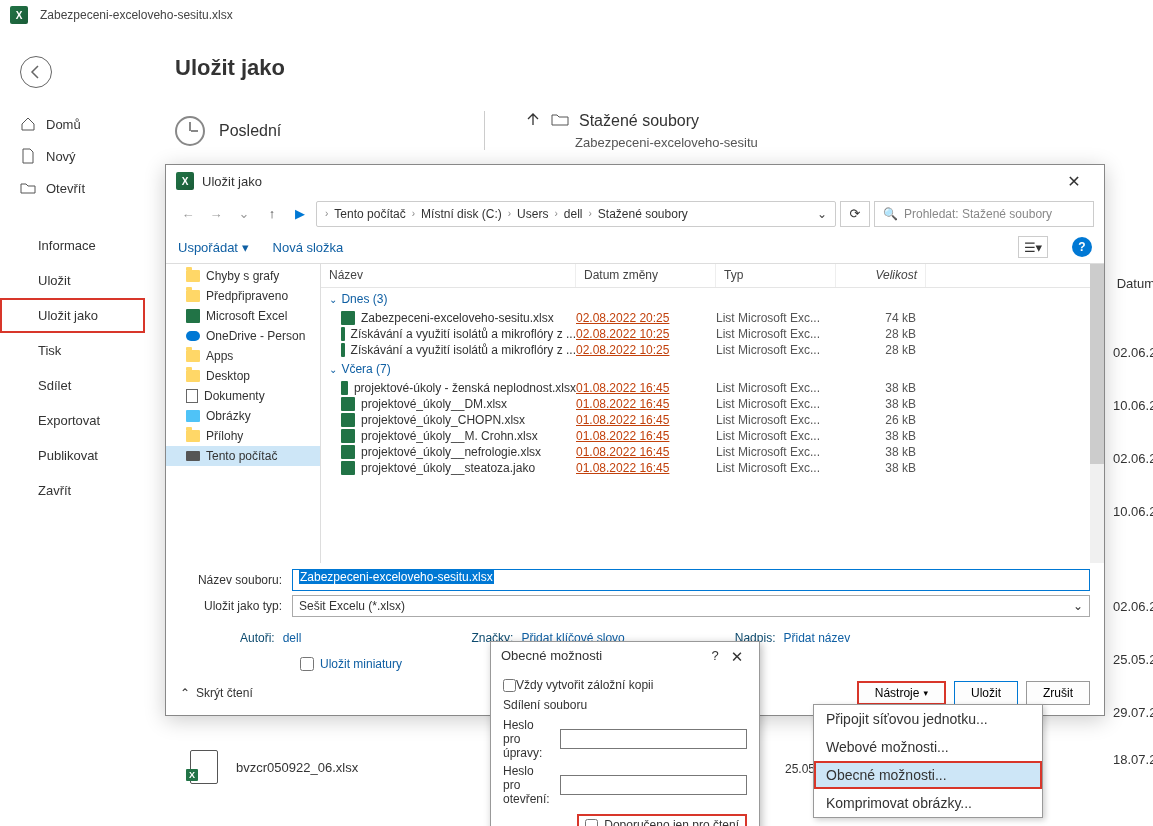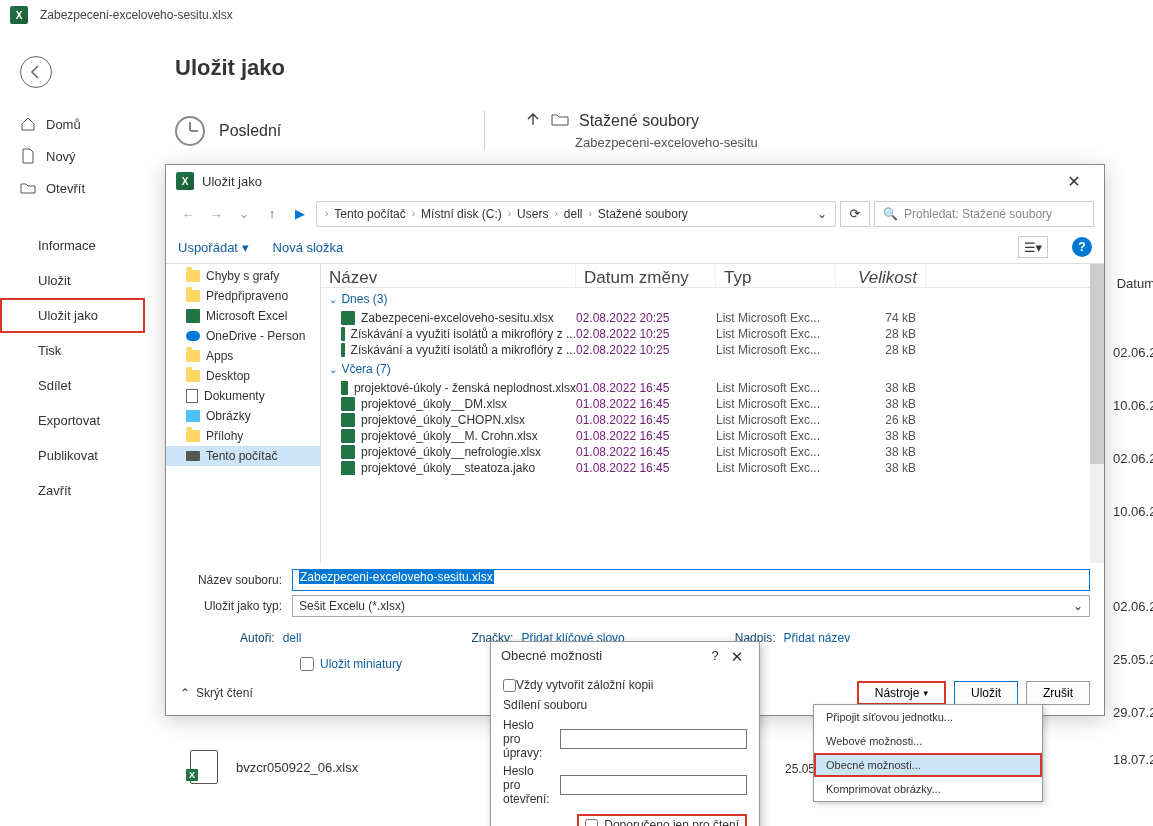--- a/index.html
+++ b/index.html
@@ -68,32 +68,32 @@
 .tree-item.selected { background: #cde6f7; }
 .folder-ico { width: 14px; height: 12px; background: #ffd767; border-radius: 1px; position: relative; }
 .folder-ico::before { content: ""; position: absolute; top: -3px; left: 0; width: 6px; height: 3px; background: #ffd767; border-radius: 1px 1px 0 0; }
 .xls-ico { width: 14px; height: 14px; background: #217346; border-radius: 1px; }
 .cloud-ico { width: 14px; height: 10px; background: #0078d4; border-radius: 5px; }
 .doc-ico { width: 12px; height: 14px; border: 1px solid #666; background: #fff; }
 .pic-ico { width: 14px; height: 12px; background: #4fc3f7; border-radius: 1px; }
 .pc-ico { width: 14px; height: 10px; background: #555; border-radius: 1px; }
 
 .files { flex: 1; position: relative; overflow: hidden; }
-.files-header { display: flex; border-bottom: 1px solid #e5e5e5; font-size: 17px; color: #444; height: 24px; }
+.files-header { display: flex; border-bottom: 1px solid #e5e5e5; font-size: 12px; color: #444; height: 24px; }
 .fh-cell { padding: 4px 8px; border-right: 1px solid #eee; }
 .fh-name { width: 255px; }
 .fh-date { width: 140px; }
 .fh-type { width: 120px; }
 .fh-size { width: 90px; text-align: right; font-style: italic; }
 .file-list { overflow-y: auto; height: 274px; }
 .group-hdr { display: flex; align-items: center; gap: 4px; padding: 4px 8px; color: #0f5fa3; font-size: 12px; cursor: pointer; }
 .group-hdr .chev { font-size: 10px; }
 .file-row { display: flex; align-items: center; font-size: 12px; padding: 1px 0; cursor: pointer; }
 .fr-name { width: 255px; display: flex; align-items: center; gap: 6px; padding-left: 20px; white-space: nowrap; overflow: hidden; text-overflow: ellipsis; }
-.fr-date { width: 140px; color: #701a75; }
+.fr-date { width: 140px; color: #c2410c; text-decoration: underline; }
 .fr-type { width: 120px; color: #555; white-space: nowrap; overflow: hidden; text-overflow: ellipsis; }
 .fr-size { width: 90px; color: #555; text-align: right; padding-right: 10px; }
 .file-scrollbar { position: absolute; right: 0; top: 0; width: 14px; height: 100%; background: #f0f0f0; }
 .file-scrollbar-thumb { width: 100%; height: 200px; background: #ccc; }
 
 .dlg-bottom { padding: 6px 14px; }
 .form-row { display: flex; align-items: center; margin-bottom: 4px; }
 .form-label { width: 112px; text-align: right; padding-right: 10px; font-size: 12px; color: #333; }
 .form-input { flex: 1; height: 22px; border: 1px solid #0078d4; padding: 0 6px; font-size: 12px; }
 .form-input.highlighted { background: #fff; }
@@ -109,21 +109,21 @@
 .dlg-footer { position: absolute; bottom: 10px; left: 14px; right: 14px; display: flex; align-items: center; }
 .hide-folders { display: flex; align-items: center; gap: 6px; font-size: 12px; cursor: pointer; }
 .footer-spacer { flex: 1; }
 .btn { height: 24px; padding: 0 16px; border: 1px solid #999; background: #fdfdfd; font-size: 12px; cursor: pointer; margin-left: 8px; display: inline-flex; align-items: center; gap: 4px; }
 .btn.primary { border: 1px solid #0078d4; }
 .btn.tools { border: 2px solid #d8362a; }
 .btn .dd { font-size: 9px; }
 
 
 .tools-menu { position: absolute; left: 813px; top: 704px; width: 230px; background: #fff; border: 1px solid #999; box-shadow: 2px 2px 6px rgba(0,0,0,0.2); z-index: 50; }
-.tools-item { padding: 6px 12px; font-size: 11px; cursor: pointer; }
+.tools-item { padding: 6px 12px; font-size: 14px; cursor: pointer; }
 .tools-item.highlighted { background: #cde6f7; border: 2px solid #d8362a; padding: 4px 10px; }
 
 
 .opts-dialog { position: absolute; left: 490px; top: 641px; width: 270px; background: #fff; border: 1px solid #999; box-shadow: 2px 2px 8px rgba(0,0,0,0.25); z-index: 60; }
 .opts-title { display: flex; align-items: flex-start; padding: 6px 10px; font-size: 13px; }
 .opts-title-text { flex: 1; }
 .opts-help { width: 20px; text-align: center; cursor: pointer; }
 .opts-close { width: 24px; text-align: center; cursor: pointer; font-size: 15px; }
 .opts-body { padding: 4px 12px 10px 12px; font-size: 12px; }
 .opts-check { display: flex; align-items: center; gap: 0; padding: 2px 0; }

